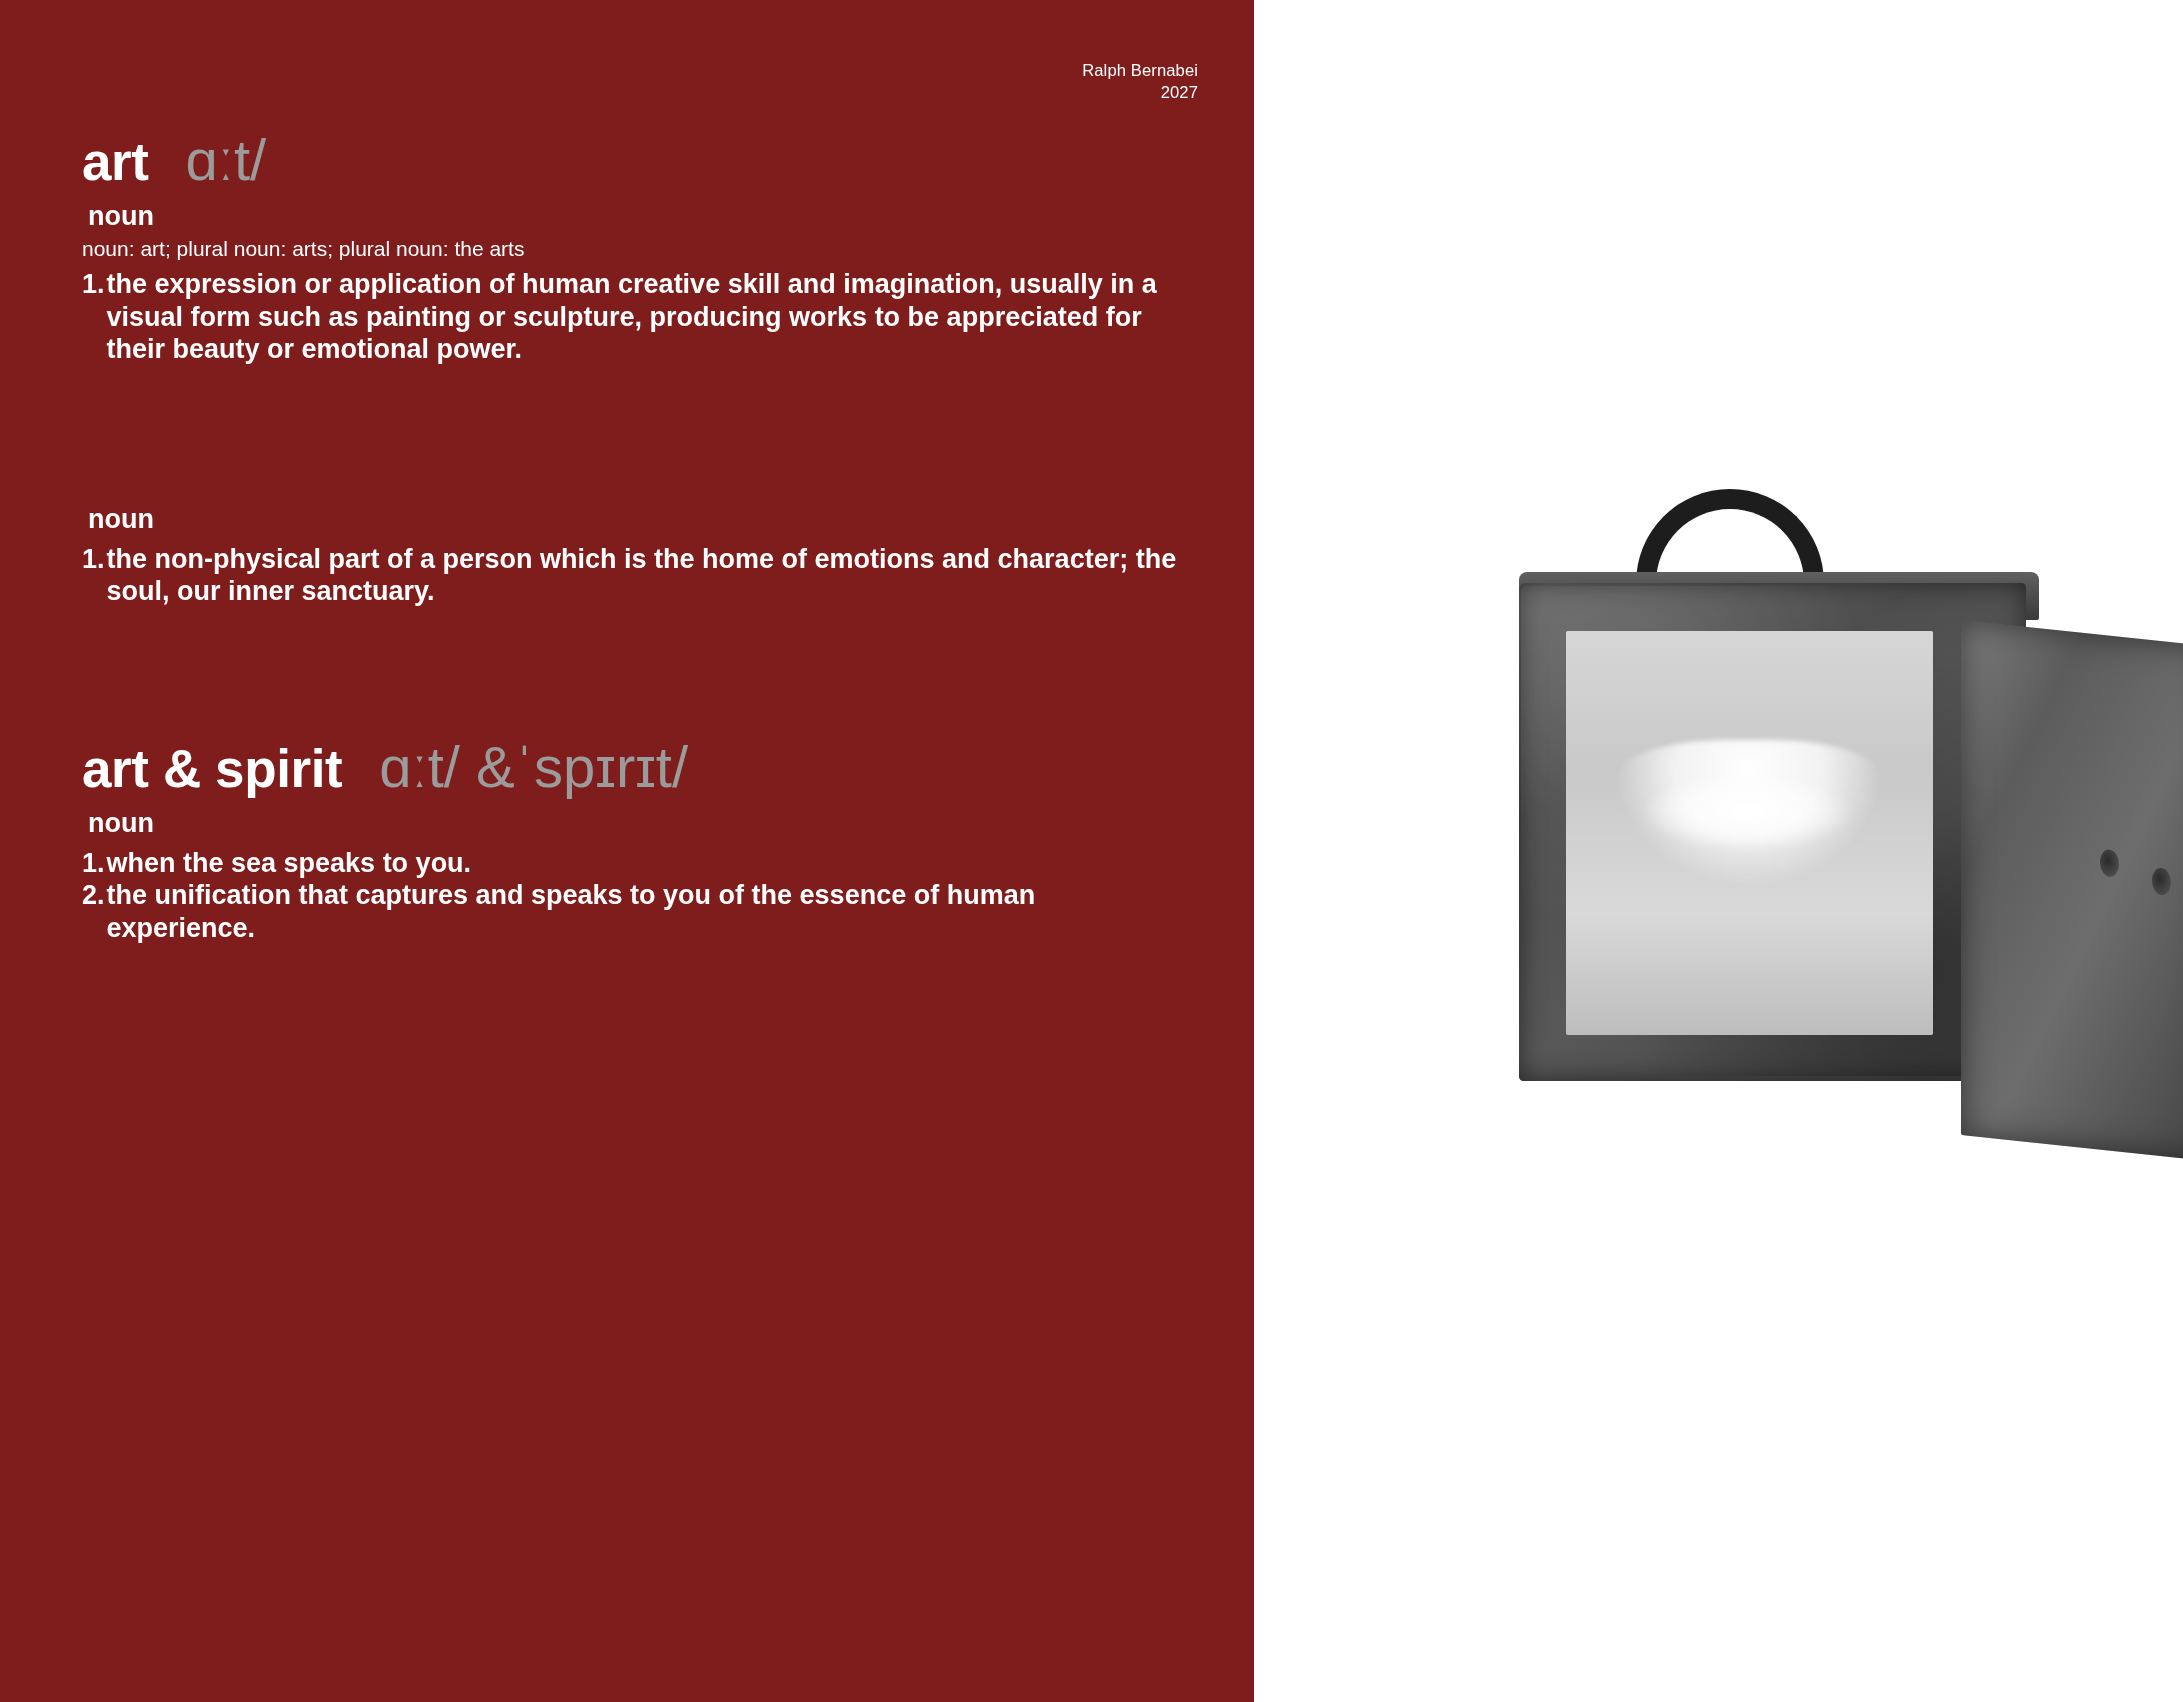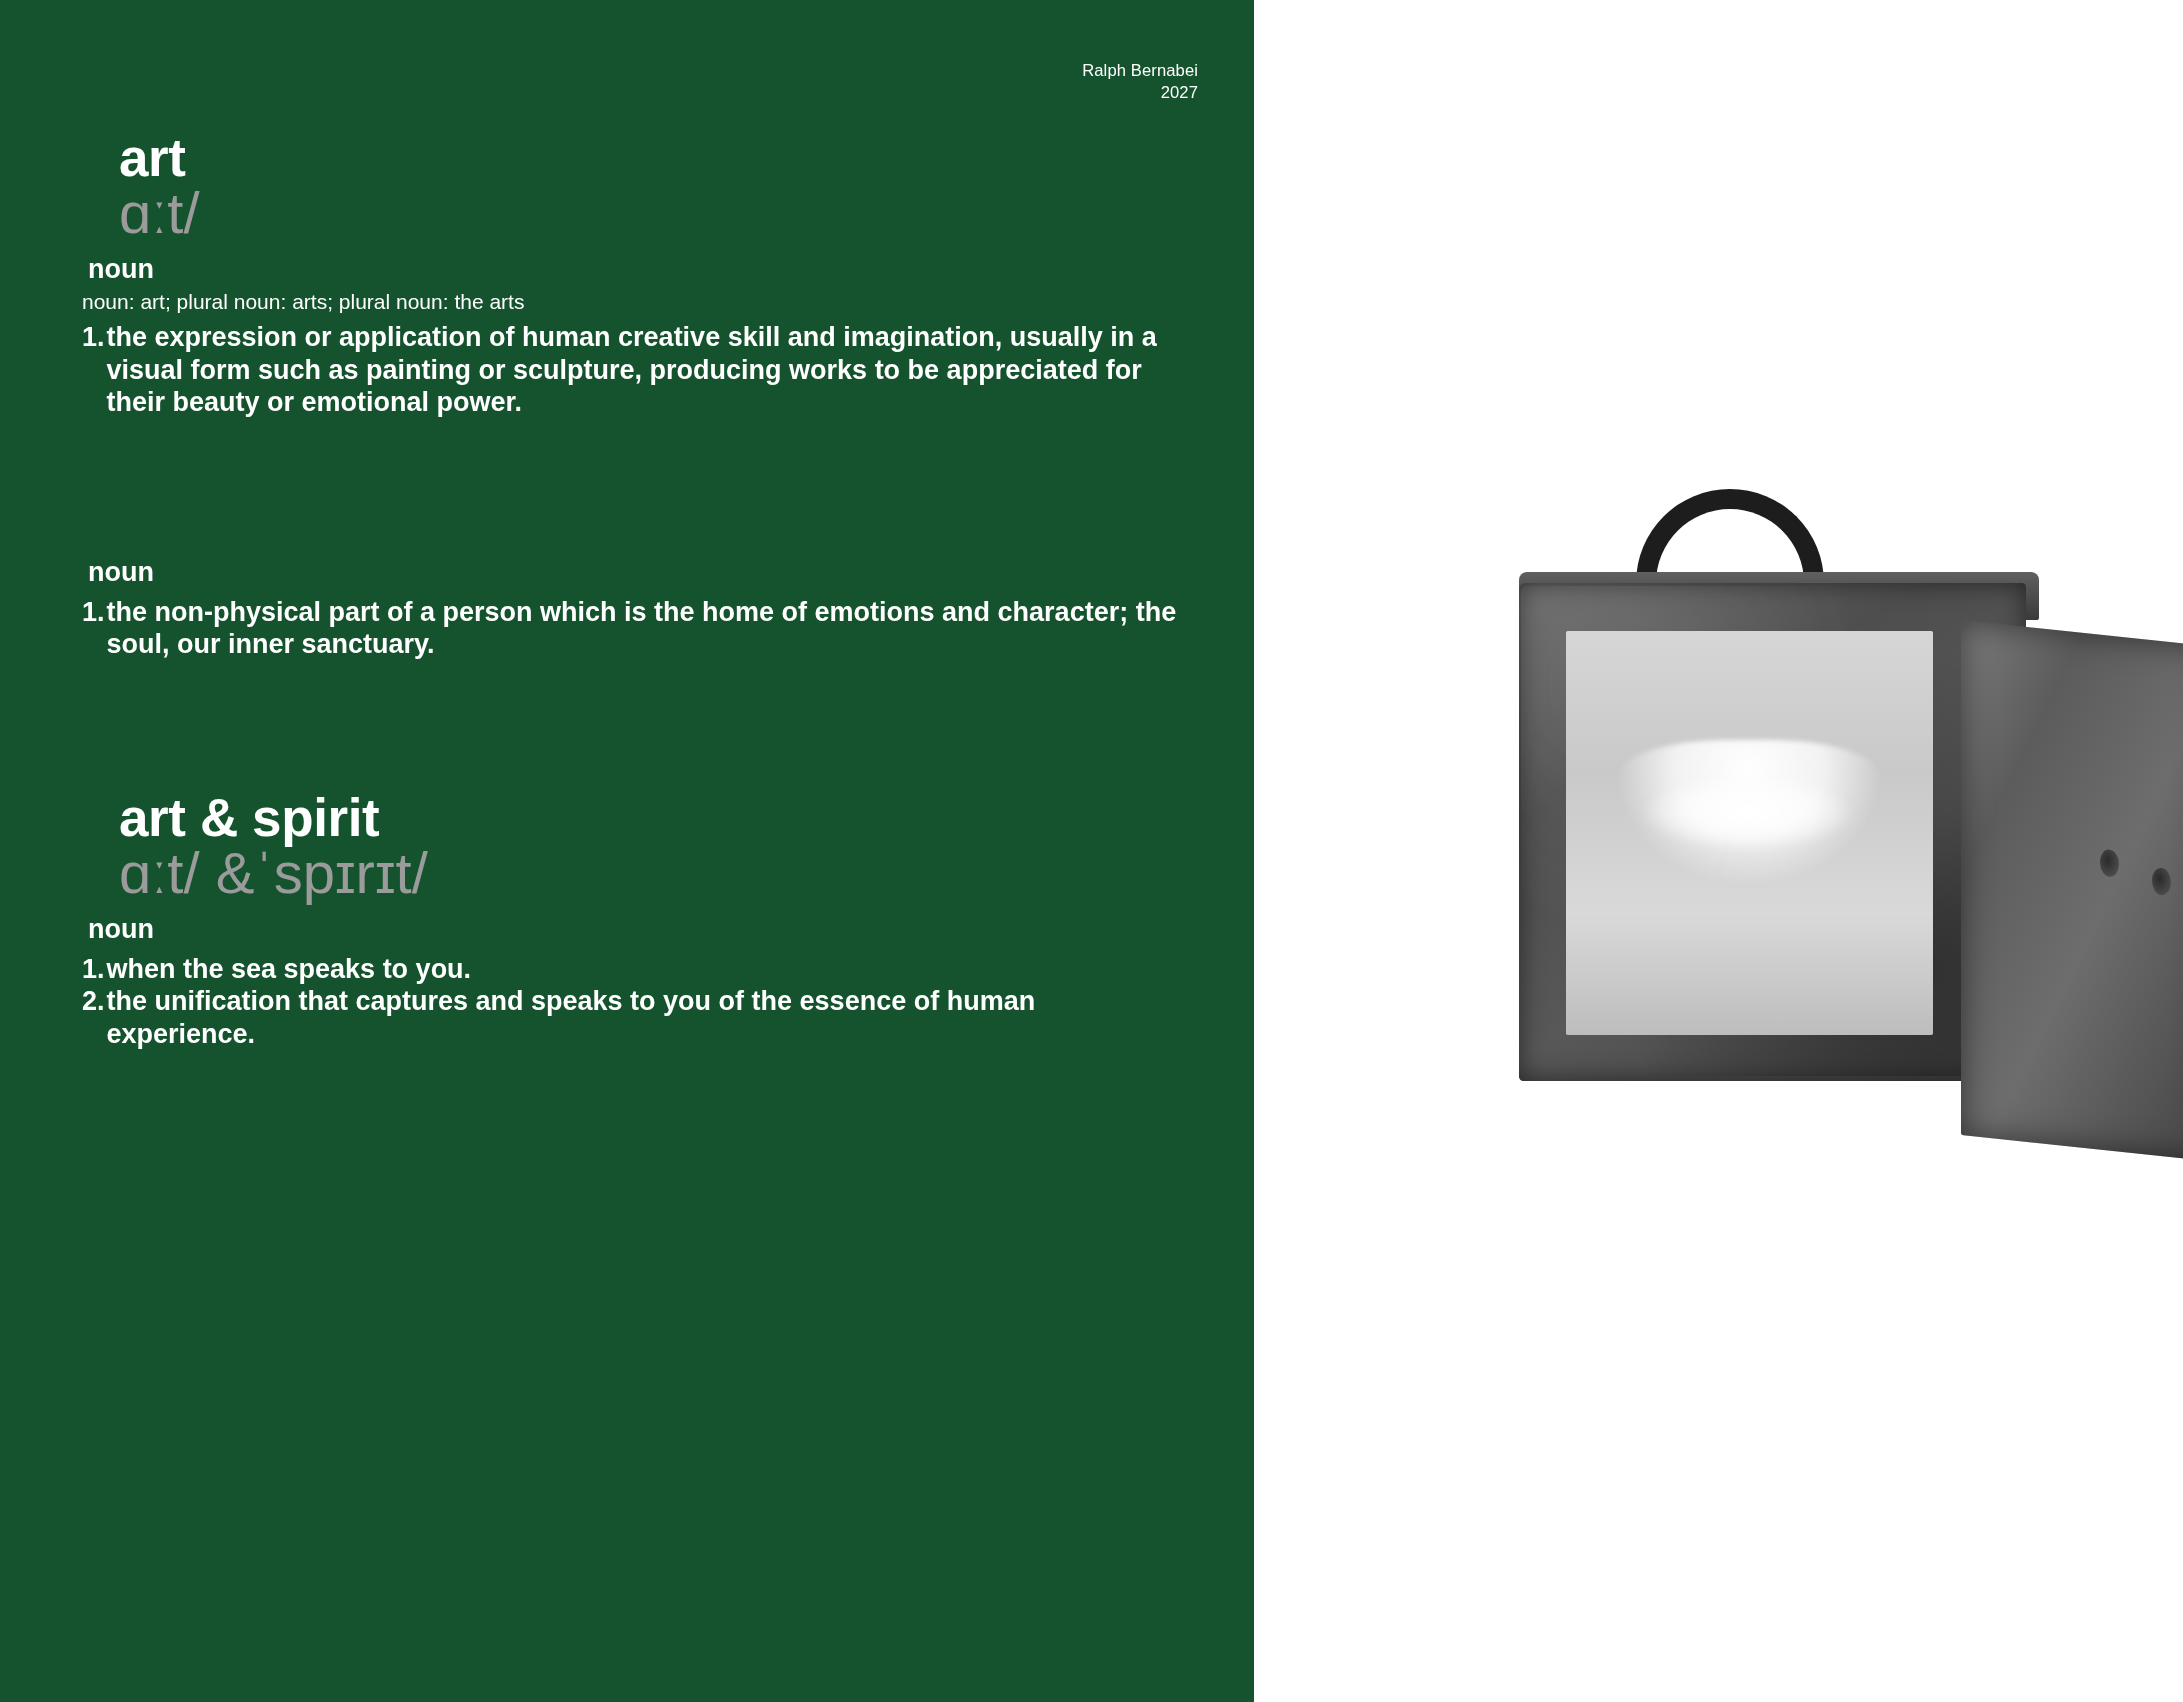--- a/index.html
+++ b/index.html
@@ -13,21 +13,21 @@
     position: relative;
     width: 2475px;
     height: 1702px;
     display: flex;
   }
   
   .page-left {
     position: relative;
     width: 1254px;
     height: 1702px;
-    background: #14532d;
+    background: #7f1d1d;
     color: #ffffff;
     overflow: hidden;
   }
   .credit-left {
     position: absolute;
     top: 60px;
     right: 56px;
     text-align: right;
     font-size: 16.6px;
     line-height: 1.32;
@@ -38,21 +38,20 @@
     position: absolute;
     left: 82px;
     top: 131px;
     width: 1100px;
   }
   .entry { margin-bottom: 0; }
   .entry-head {
     display: flex;
     align-items: baseline;
     white-space: nowrap;
-    flex-direction: column;
   }
   .headword {
     font-size: 53px;
     font-weight: 700;
     letter-spacing: -0.4px;
     line-height: 1.0;
     color: #ffffff;
   }
   .phonetic {
     font-size: 58px;

